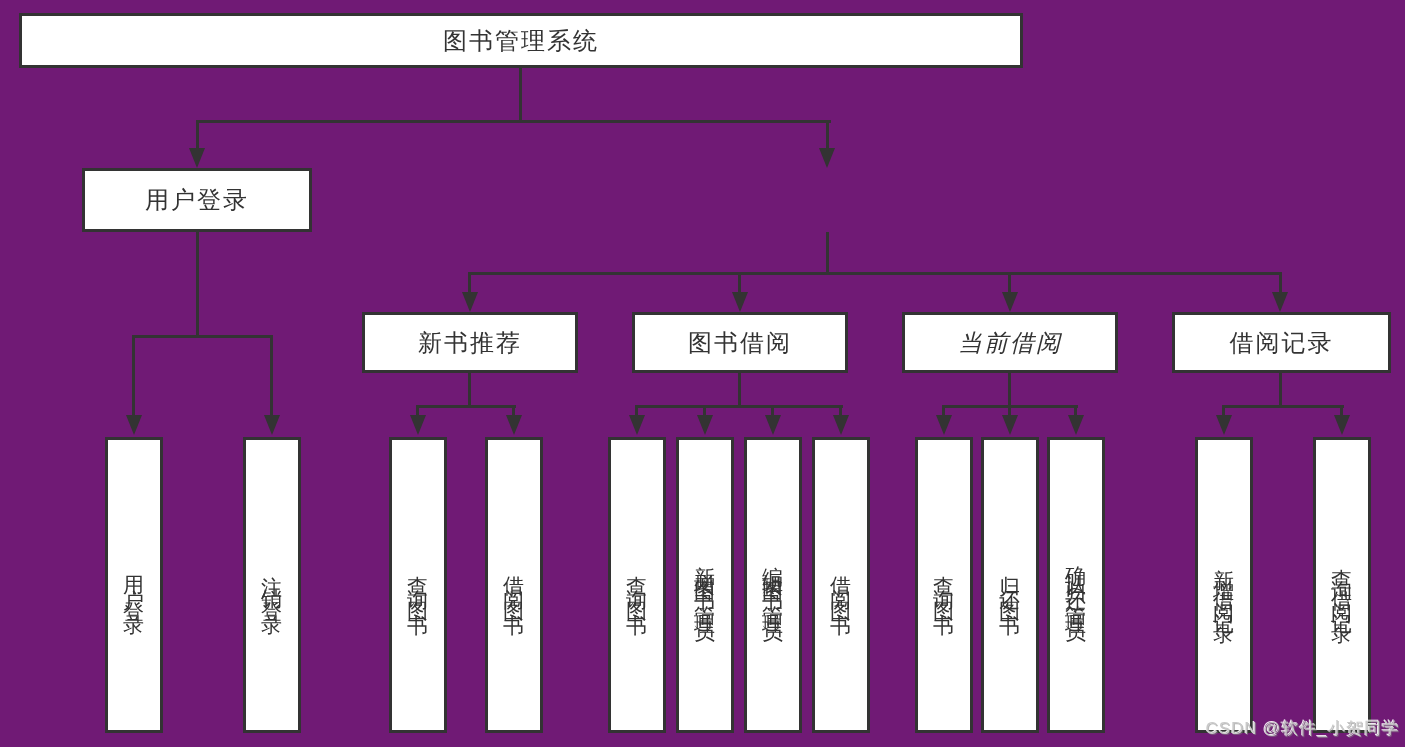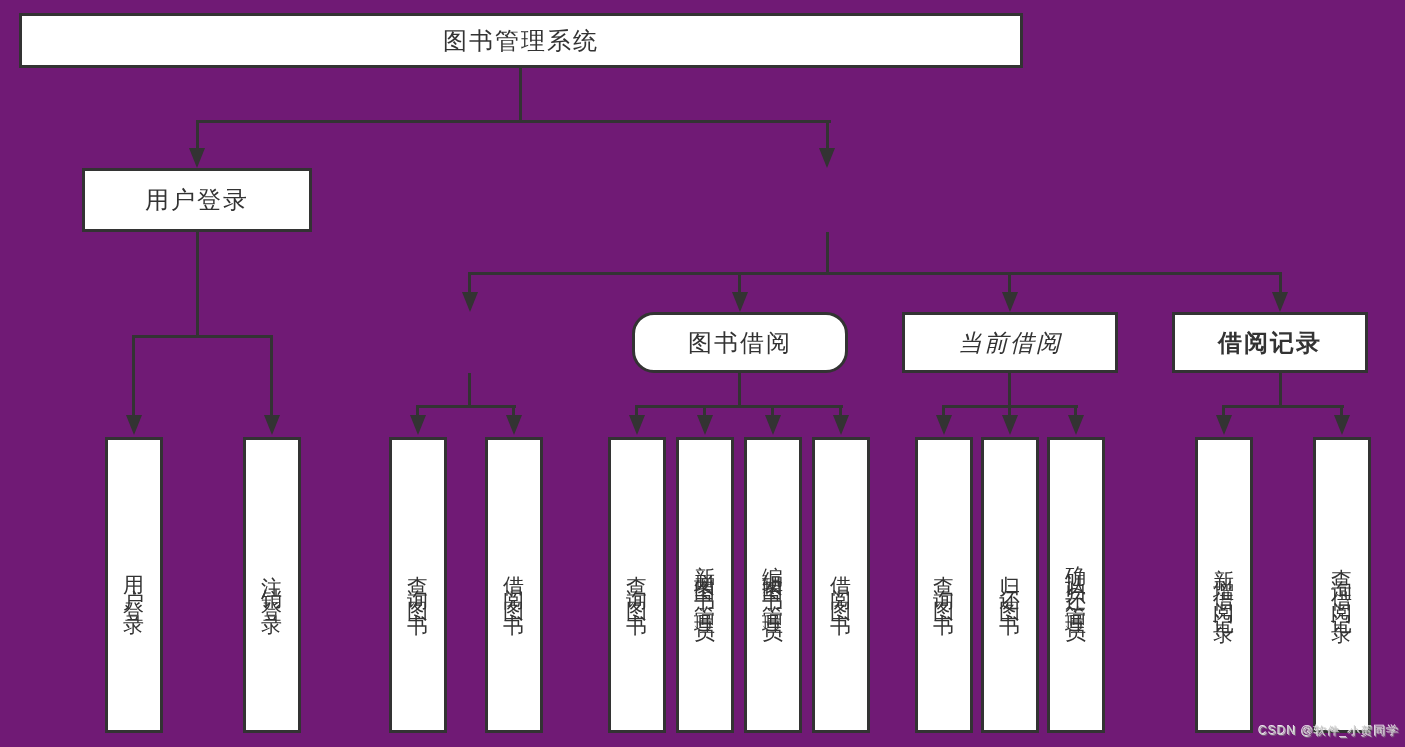--- a/index.html
+++ b/index.html
@@ -44,21 +44,21 @@
     width: 0;
     height: 0;
     border-left: 8px solid transparent;
     border-right: 8px solid transparent;
     border-top: 20px solid #333333;
   }
   .watermark {
     position: absolute;
     right: 5px;
     bottom: 7px;
-    font-size: 12px;
+    font-size: 17px;
     letter-spacing: 1px;
     color: #c9c9c9;
     text-shadow: 1px 1px 0 rgba(130,130,130,0.55), -1px -1px 0 rgba(255,255,255,0.9);
     white-space: nowrap;
   }
 </style>
 </head>
 <body>
 
 <div class="canvas">
@@ -89,27 +89,30 @@
   <div class="hline" style="left:468px; top:272px; width:814px; height:3px;"></div>
   <div class="vline" style="left:468px; top:272px; width:3px; height:22px;"></div>
   <div class="arrow" style="left:462px; top:292px;"></div>
   <div class="vline" style="left:738px; top:272px; width:3px; height:22px;"></div>
   <div class="arrow" style="left:732px; top:292px;"></div>
   <div class="vline" style="left:1008px; top:272px; width:3px; height:22px;"></div>
   <div class="arrow" style="left:1002px; top:292px;"></div>
   <div class="vline" style="left:1279px; top:272px; width:3px; height:22px;"></div>
   <div class="arrow" style="left:1272px; top:292px;"></div>
 
-  <div class="node hnode" style="left:632px; top:312px; width:216px; height:61px;border-radius:22px;">
+  <div class="node hnode" style="left:362px; top:312px; width:216px; height:61px;">
+    <span>新书推荐</span>
+  </div>
+  <div class="node hnode" style="left:632px; top:312px; width:216px; height:61px;">
     <span>图书借阅</span>
   </div>
   <div class="node hnode" style="left:902px; top:312px; width:216px; height:61px;font-style:italic;">
     <span>当前借阅</span>
   </div>
-  <div class="node hnode" style="left:1172px; top:312px; width:196px; height:61px;font-weight:bold;">
+  <div class="node hnode" style="left:1172px; top:312px; width:219px; height:61px;">
     <span>借阅记录</span>
   </div>
 
   <div class="vline" style="left:468px; top:373px; width:3px; height:32px;"></div>
   <div class="hline" style="left:416px; top:405px; width:100px; height:3px;"></div>
   <div class="vline" style="left:416px; top:405px; width:3px; height:13px;"></div>
   <div class="arrow" style="left:410px; top:415px;"></div>
   <div class="vline" style="left:512px; top:405px; width:3px; height:13px;"></div>
   <div class="arrow" style="left:506px; top:415px;"></div>
 

